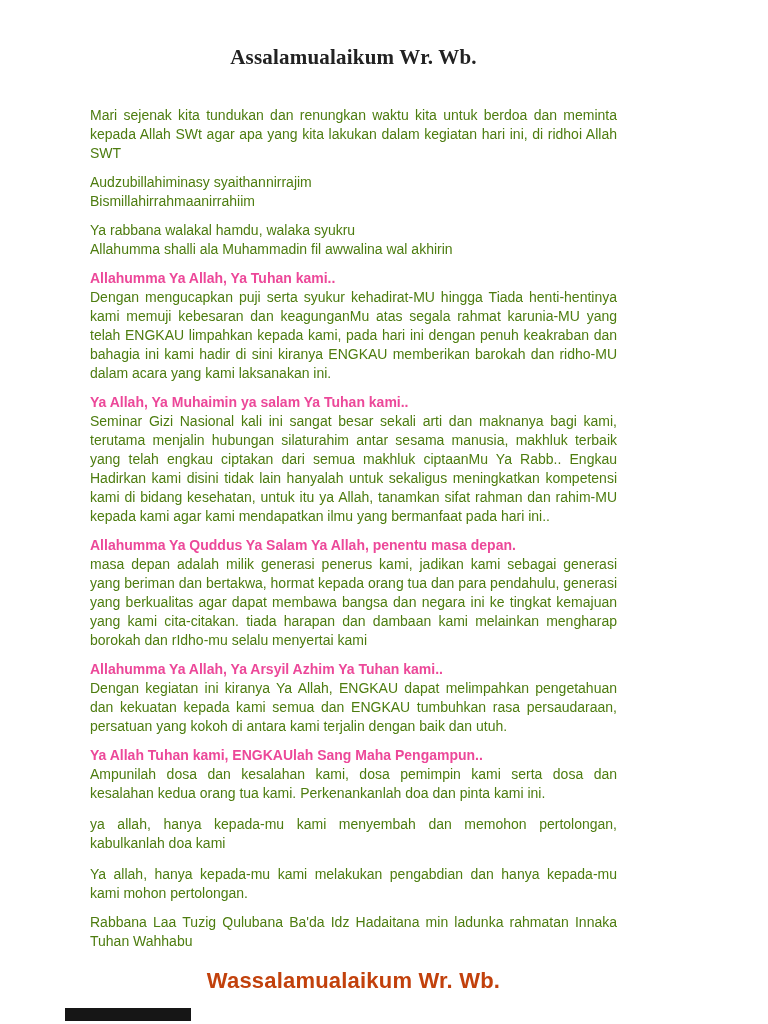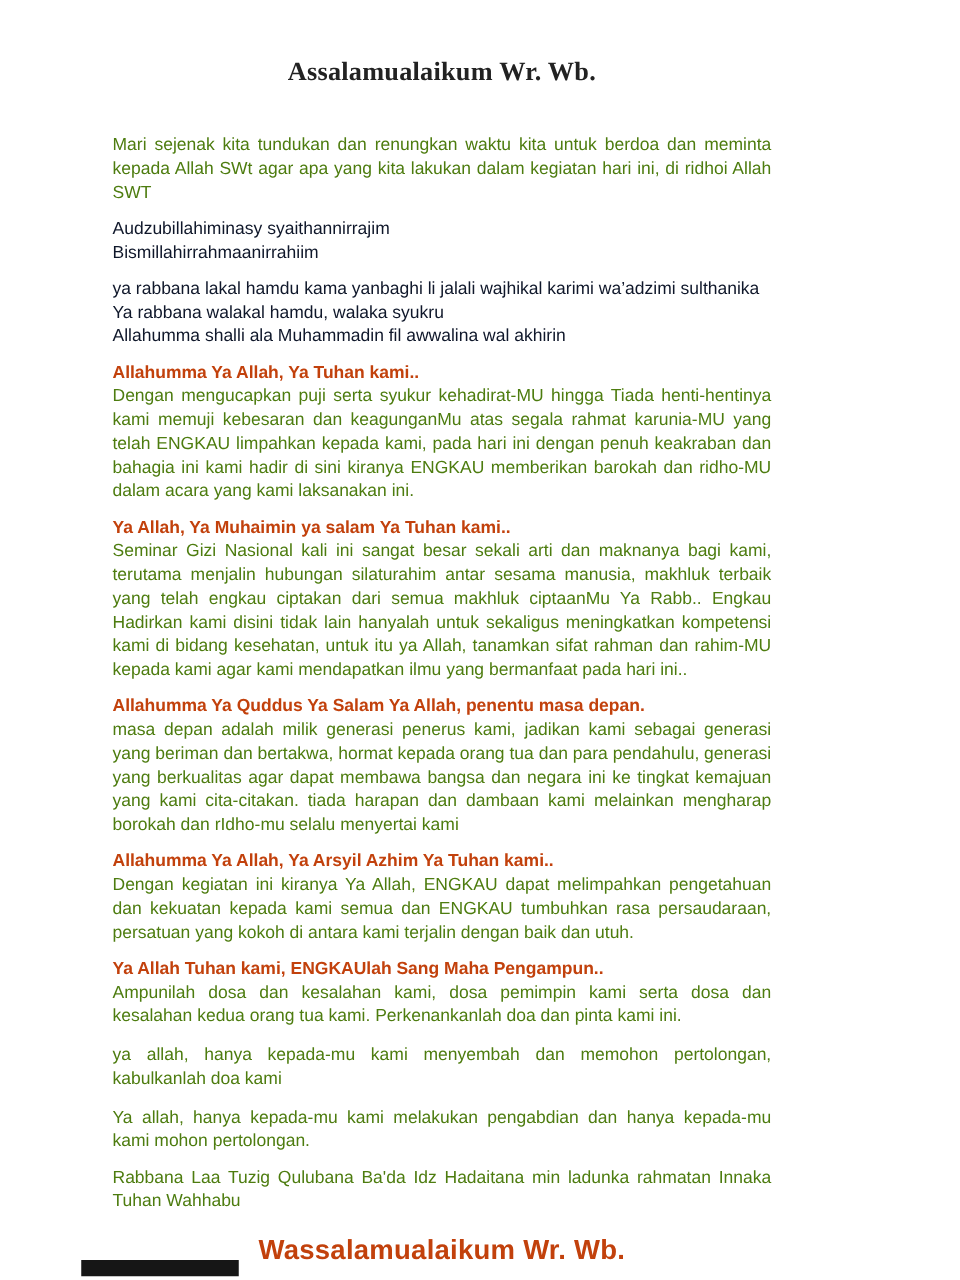--- a/index.html
+++ b/index.html
@@ -39,27 +39,27 @@
     color: #4d7c0f;
   }
   .para + .para {
     margin-top: 12px;
   }
   .line {
     font-size: 14px;
     line-height: 19px;
     text-align: left;
     margin: 0;
-    color: #0f172a;
+    color: #4d7c0f;
   }
   .heading {
     font-size: 14px;
     line-height: 19px;
     font-weight: bold;
-    color: #c2410c;
+    color: #ec4899;
     margin: 0;
   }
   .doc-closing {
     font-size: 22px;
     line-height: 28px;
     text-align: center;
     color: #c2410c;
     margin: 16px 0 0 0;
     letter-spacing: 0.2px;
   }
@@ -82,21 +82,20 @@
   <div class="section">
     <p class="para">Mari sejenak kita tundukan dan renungkan waktu kita untuk berdoa dan meminta kepada Allah SWt agar apa yang kita lakukan dalam kegiatan hari ini, di ridhoi Allah SWT</p>
   </div>
 
   <div class="section">
     <p class="line">Audzubillahiminasy syaithannirrajim</p>
     <p class="line">Bismillahirrahmaanirrahiim</p>
   </div>
 
   <div class="section">
-    <p class="line">ya rabbana lakal hamdu kama yanbaghi li jalali wajhikal karimi wa’adzimi sulthanika</p>
     <p class="line">Ya rabbana walakal hamdu, walaka syukru</p>
     <p class="line">Allahumma shalli ala Muhammadin fil awwalina wal akhirin</p>
   </div>
 
   <div class="section">
     <h3 class="heading">Allahumma Ya Allah, Ya Tuhan kami..</h3>
     <p class="para">Dengan mengucapkan puji serta syukur kehadirat-MU hingga Tiada henti-hentinya kami memuji kebesaran dan keagunganMu atas segala rahmat karunia-MU yang telah ENGKAU limpahkan kepada kami, pada hari ini dengan penuh keakraban dan bahagia ini kami hadir di sini kiranya ENGKAU memberikan barokah dan ridho-MU dalam acara yang kami laksanakan ini.</p>
   </div>
 
   <div class="section">

